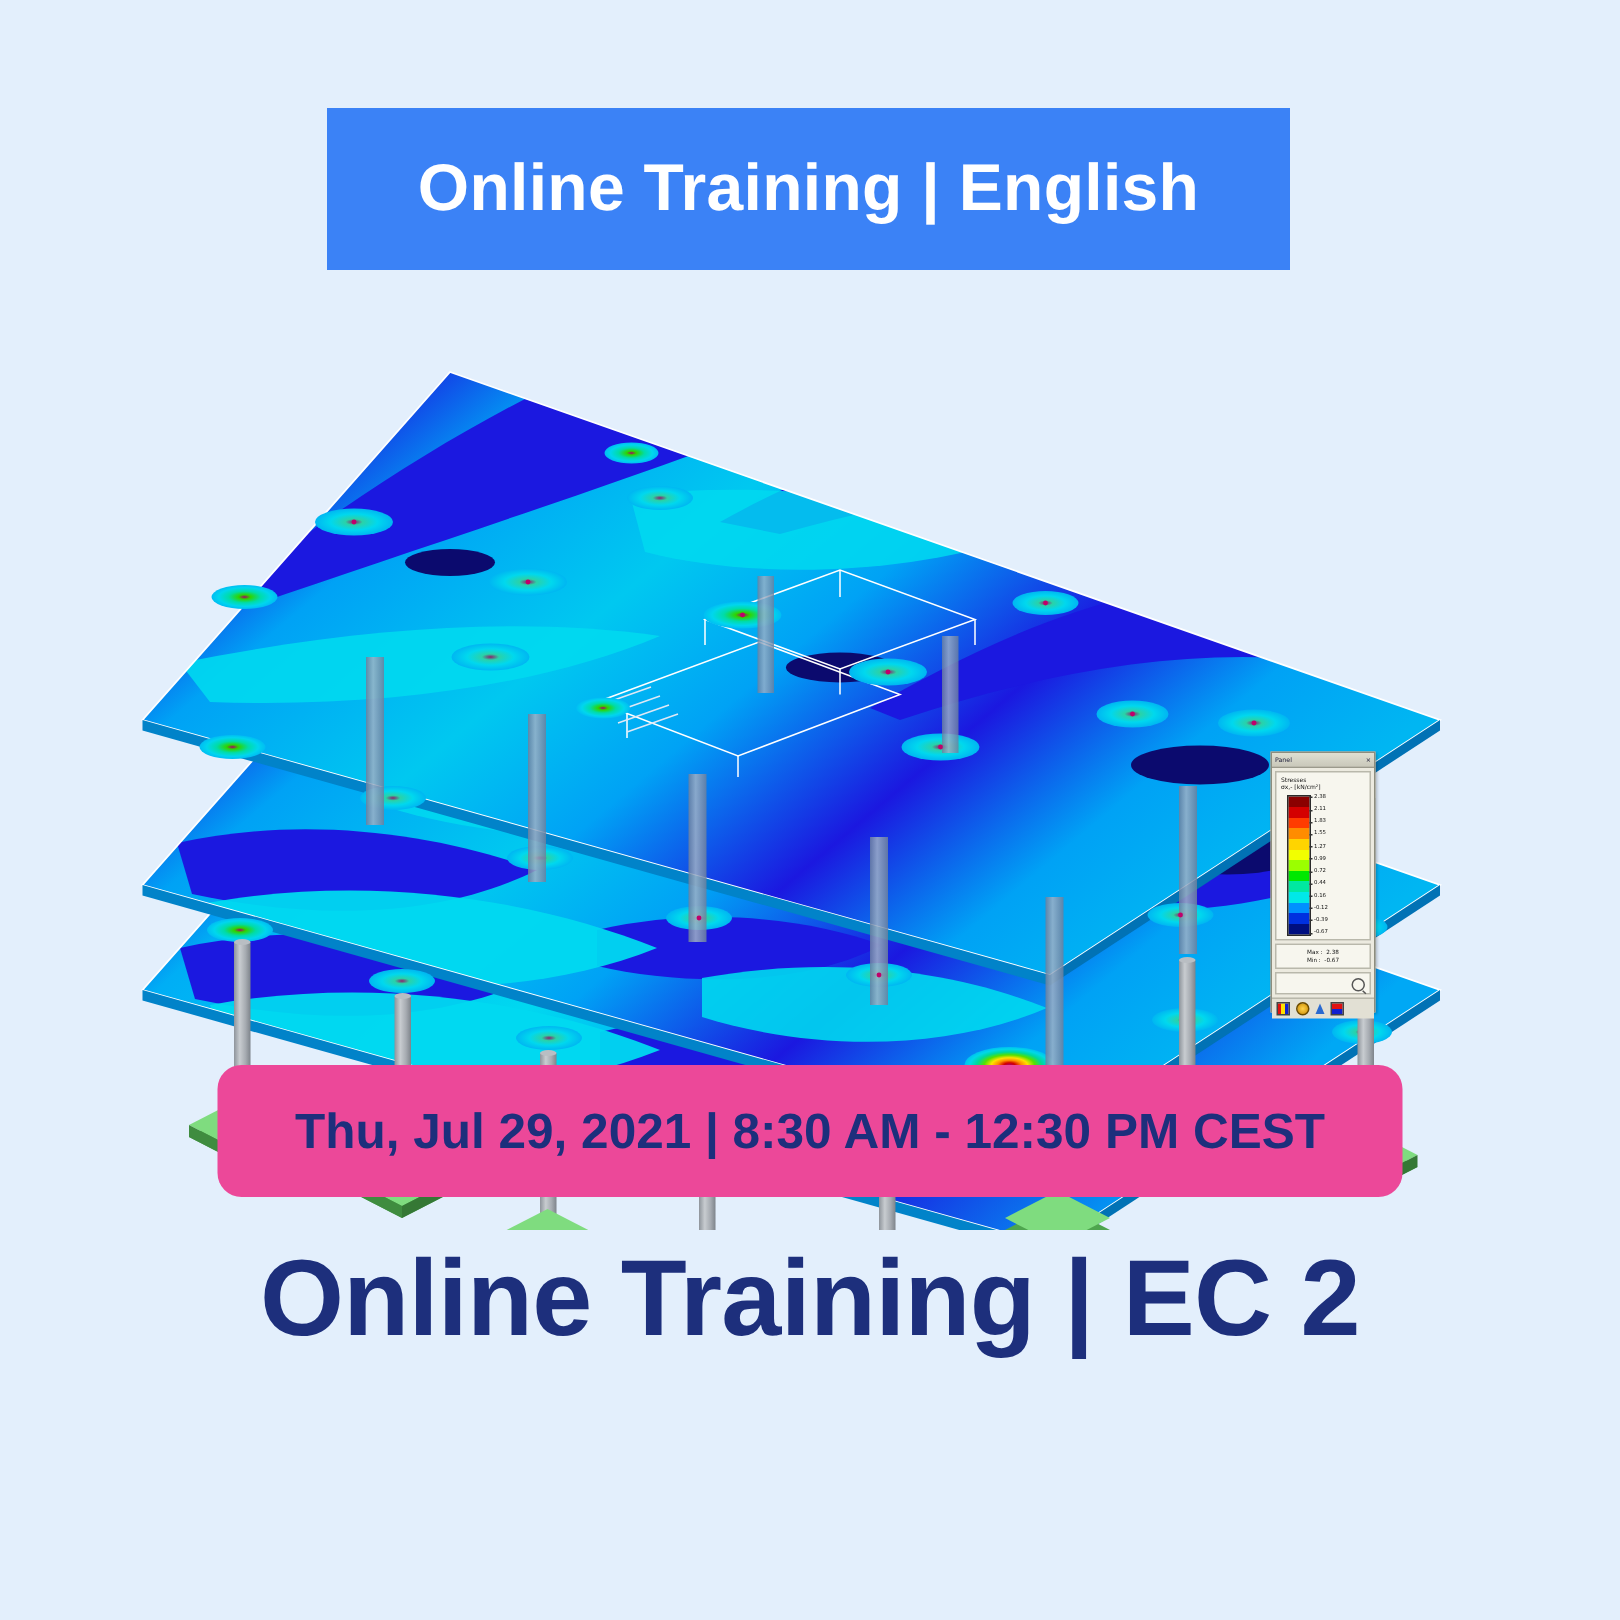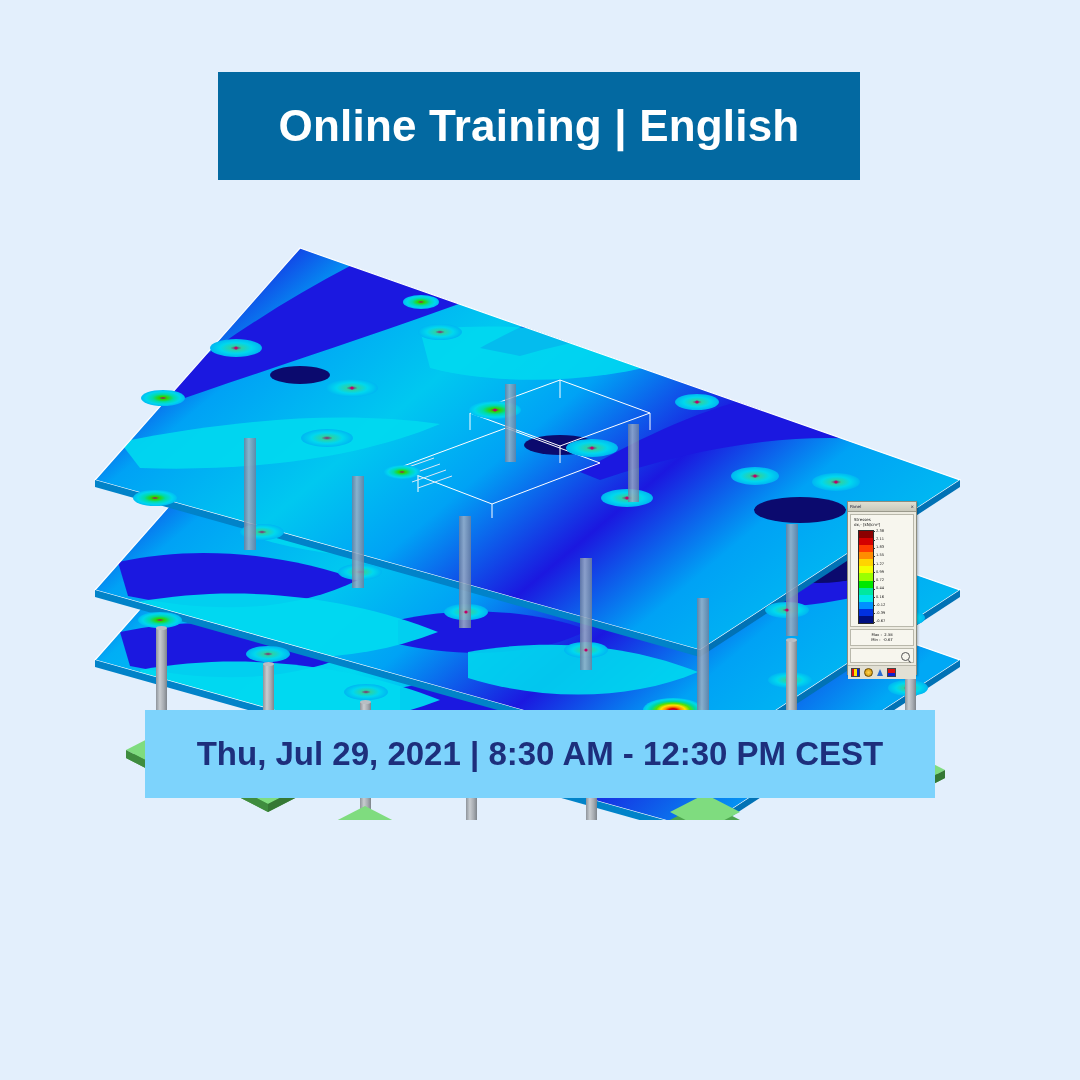--- a/index.html
+++ b/index.html
@@ -6,21 +6,21 @@
   body{
     width:1080px;height:1080px;
     background:#e3effc;
     font-family:"Liberation Sans", sans-serif;
     overflow:hidden;
     position:relative;
   }
   
   .banner{
     position:absolute;left:218px;top:72px;width:642px;height:108px;
-    background:#0369a1;
+    background:#3b82f6;
     display:flex;align-items:center;justify-content:center;
   }
   .banner-text{
     color:#ffffff;font-size:44px;font-weight:bold;letter-spacing:.2px;
     white-space:nowrap;
   }
   
   .stage{
     position:absolute;left:0;top:180px;width:1080px;height:640px;
     overflow:hidden;
@@ -78,22 +78,23 @@
      linear-gradient(90deg,#e01010 0 33%,#ffe000 33% 66%,#1020d0 66% 100%);
      border:1px solid #444;}
   .t-globe{border-radius:50%;background:radial-gradient(#ffd24d,#c98a00);border:1px solid #6a4a00;}
   .t-tri{width:0;height:0;border-left:3.5px solid transparent;
      border-right:3.5px solid transparent;border-bottom:7px solid #2a6ad0;}
   .t-bars{background:linear-gradient(#e01010 0 50%,#1020d0 50% 100%);border:1px solid #444;}
 
   
   .datebar{
     position:absolute;left:145px;top:710px;width:790px;height:88px;
-    background:#7dd3fc;display:flex;align-items:center;justify-content:center;
+    background:#ec4899;display:flex;align-items:center;justify-content:center;
     z-index:60;
+    border-radius:16px;
   }
   .datebar-text{
     color:#1d2f7c;font-size:33px;font-weight:bold;white-space:nowrap;
   }
   
   .title-block{
     position:absolute;left:0;top:826px;width:1080px;
     text-align:center;z-index:70;
   }
   .title-line{
@@ -417,13 +418,14 @@
       <span class="tool t-bars"></span>
     </div>
   </div>
 </div>
 
 <div class="datebar">
   <div class="datebar-text">Thu, Jul 29, 2021 | 8:30 AM - 12:30 PM CEST</div>
 </div>
 
 <div class="title-block">
+  <div class="title-line">Online Training | EC 2</div>
 </div>
 
 </body></html>

